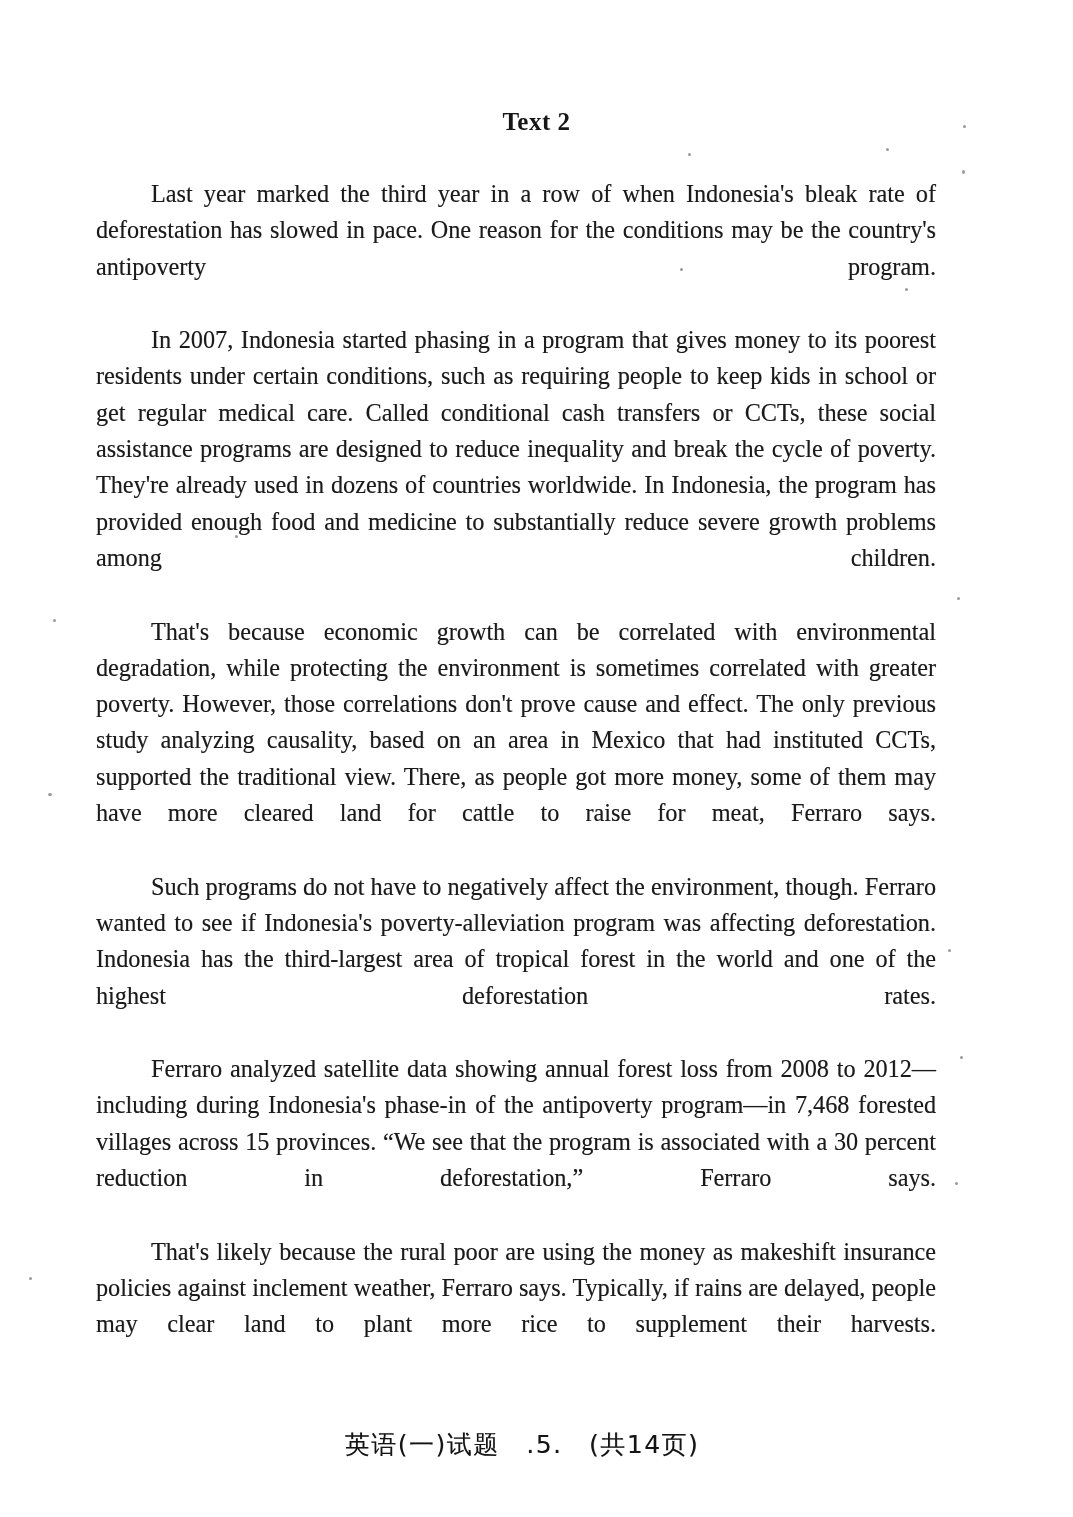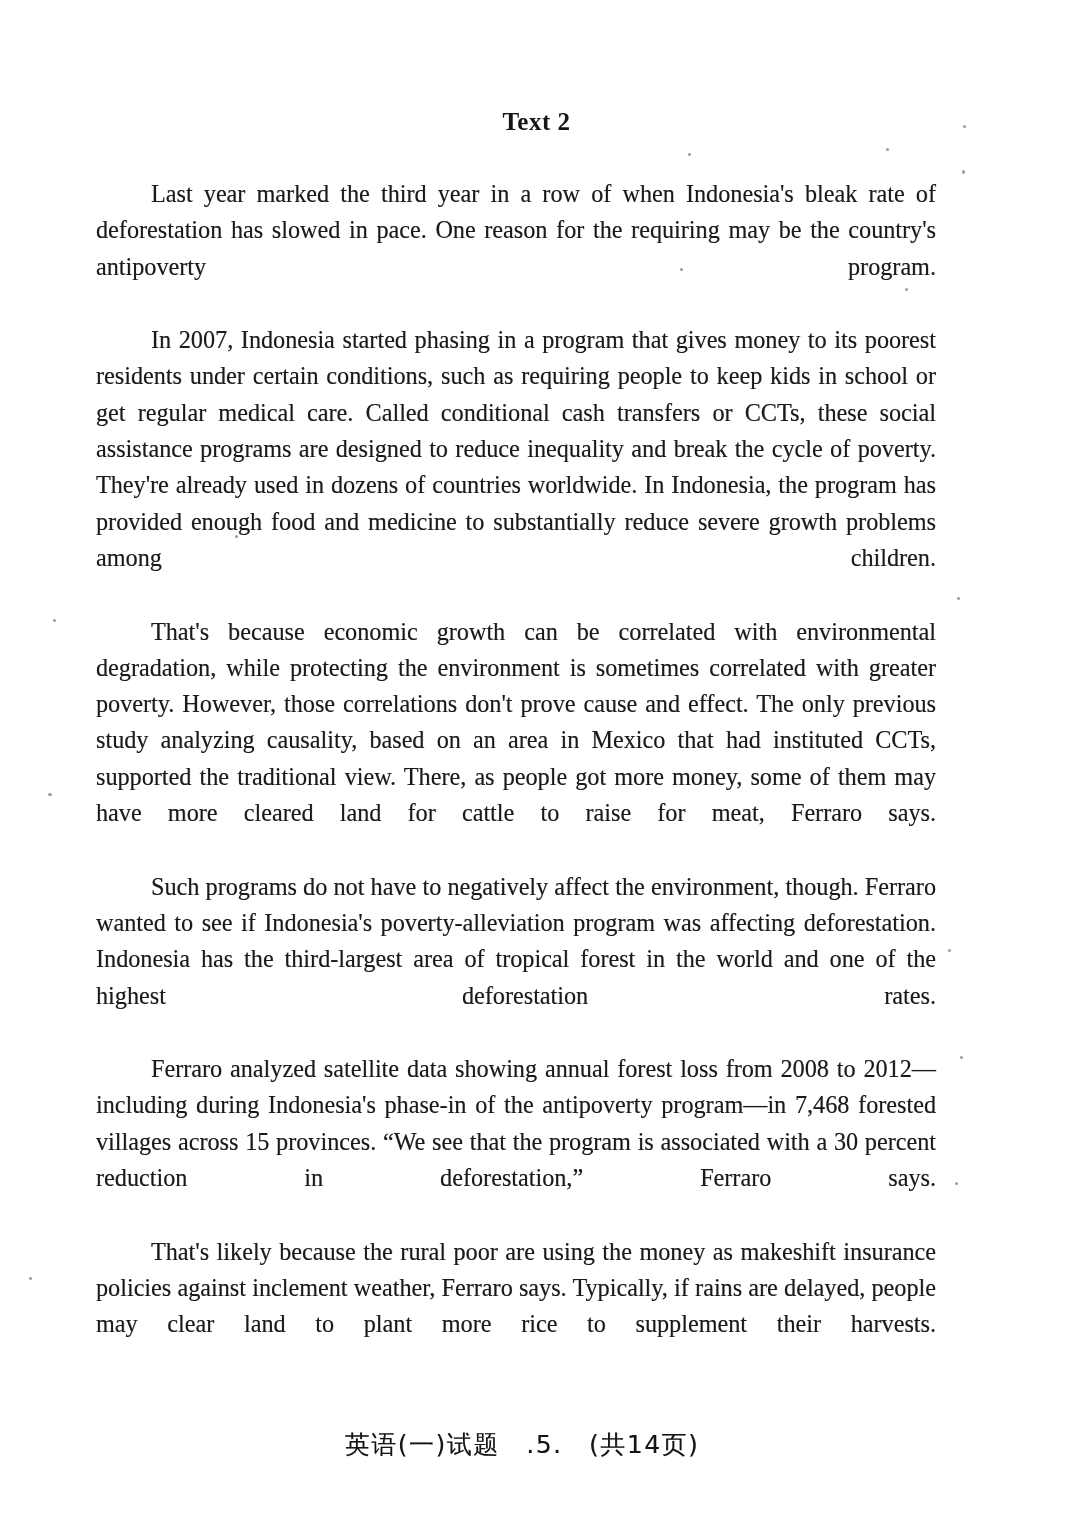--- a/index.html
+++ b/index.html
@@ -96,21 +96,21 @@
   <div class="speck" style="left:957px; top:597px; width:3px; height:3px;"></div>
   <div class="speck" style="left:48px; top:793px; width:4px; height:3px;"></div>
   <div class="speck" style="left:960px; top:1056px; width:3px; height:3px;"></div>
   <div class="speck" style="left:948px; top:949px; width:3px; height:3px;"></div>
   <div class="speck" style="left:955px; top:1182px; width:3px; height:3px;"></div>
   <div class="speck" style="left:29px; top:1277px; width:3px; height:3px;"></div>
 
   <div class="doc-title">Text 2</div>
 
   <div class="body-block">
-    <p class="para">Last year marked the third year in a row of when Indonesia's bleak rate of deforestation has slowed in pace. One reason for the requiring may be the country's antipoverty program.</p>
+    <p class="para">Last year marked the third year in a row of when Indonesia's bleak rate of deforestation has slowed in pace. One reason for the conditions may be the country's antipoverty program.</p>
     <p class="para">In 2007, Indonesia started phasing in a program that gives money to its poorest residents under certain conditions, such as requiring people to keep kids in school or get regular medical care. Called conditional cash transfers or CCTs, these social assistance programs are designed to reduce inequality and break the cycle of poverty. They're already used in dozens of countries worldwide. In Indonesia, the program has provided enough food and medicine to substantially reduce severe growth problems among children.</p>
     <p class="para">That's because economic growth can be correlated with environmental degradation, while protecting the environment is sometimes correlated with greater poverty. However, those correlations don't prove cause and effect. The only previous study analyzing causality, based on an area in Mexico that had instituted CCTs, supported the traditional view. There, as people got more money, some of them may have more cleared land for cattle to raise for meat, Ferraro says.</p>
     <p class="para">Such programs do not have to negatively affect the environment, though. Ferraro wanted to see if Indonesia's poverty-alleviation program was affecting deforestation. Indonesia has the third-largest area of tropical forest in the world and one of the highest deforestation rates.</p>
     <p class="para">Ferraro analyzed satellite data showing annual forest loss from 2008 to 2012—including during Indonesia's phase-in of the antipoverty program—in 7,468 forested villages across 15 provinces. “We see that the program is associated with a 30 percent reduction in deforestation,” Ferraro says.</p>
     <p class="para">That's likely because the rural poor are using the money as makeshift insurance policies against inclement weather, Ferraro says. Typically, if rains are delayed, people may clear land to plant more rice to supplement their harvests.</p>
 
   </div>
 
   <div class="footer">英语(一)试题　.5.　(共14页)</div>
 

